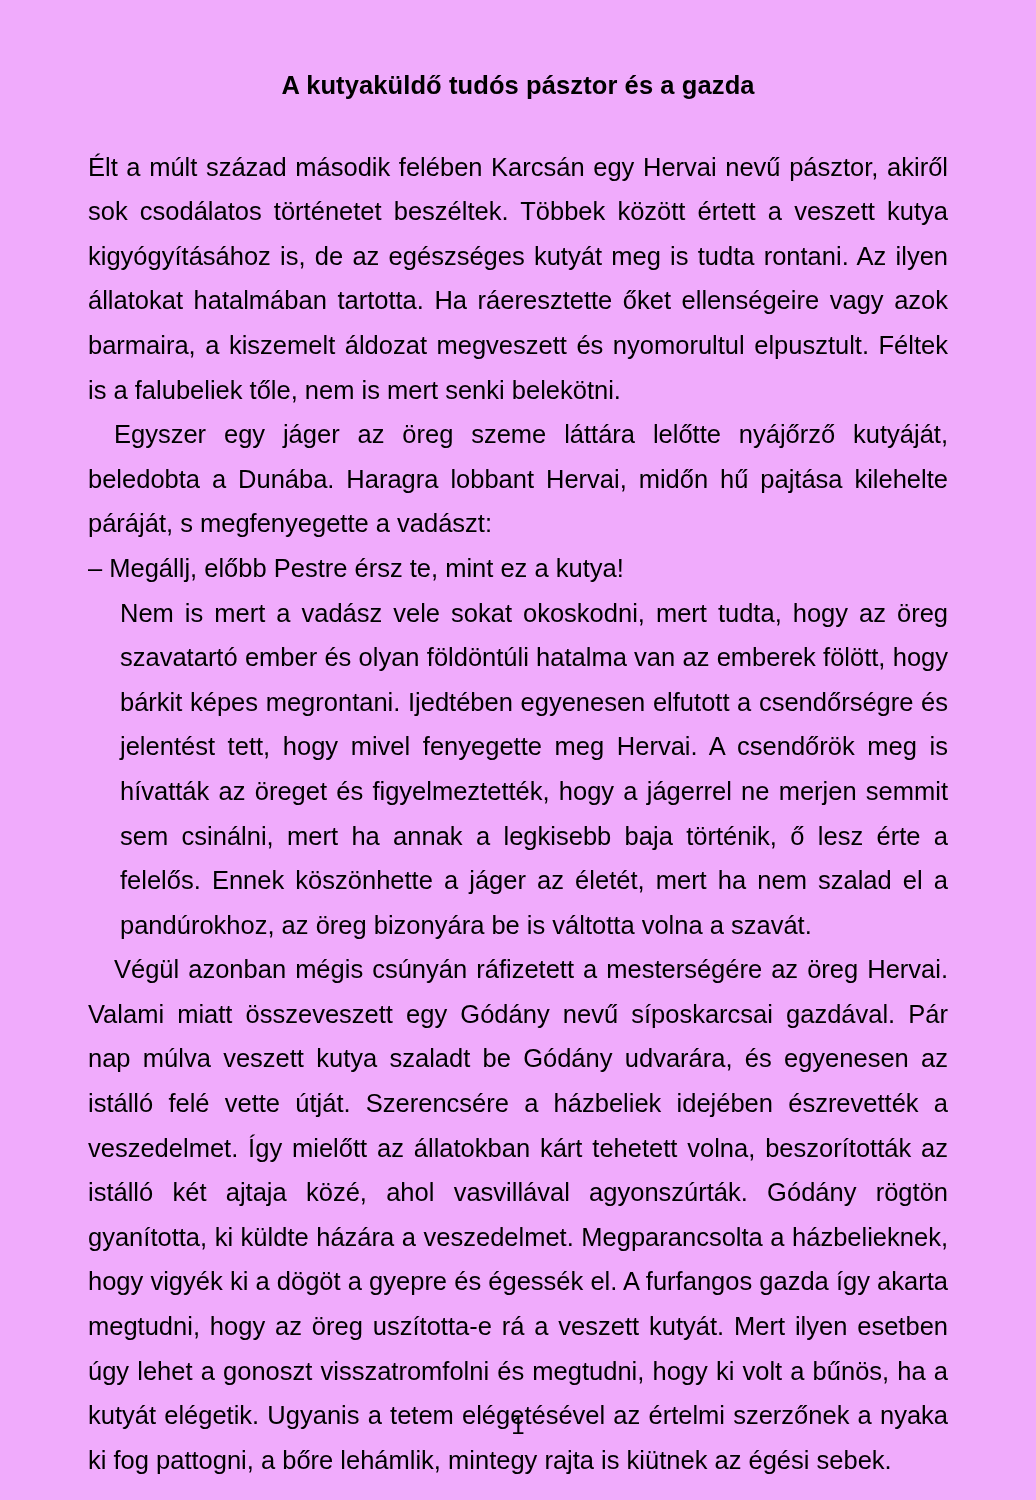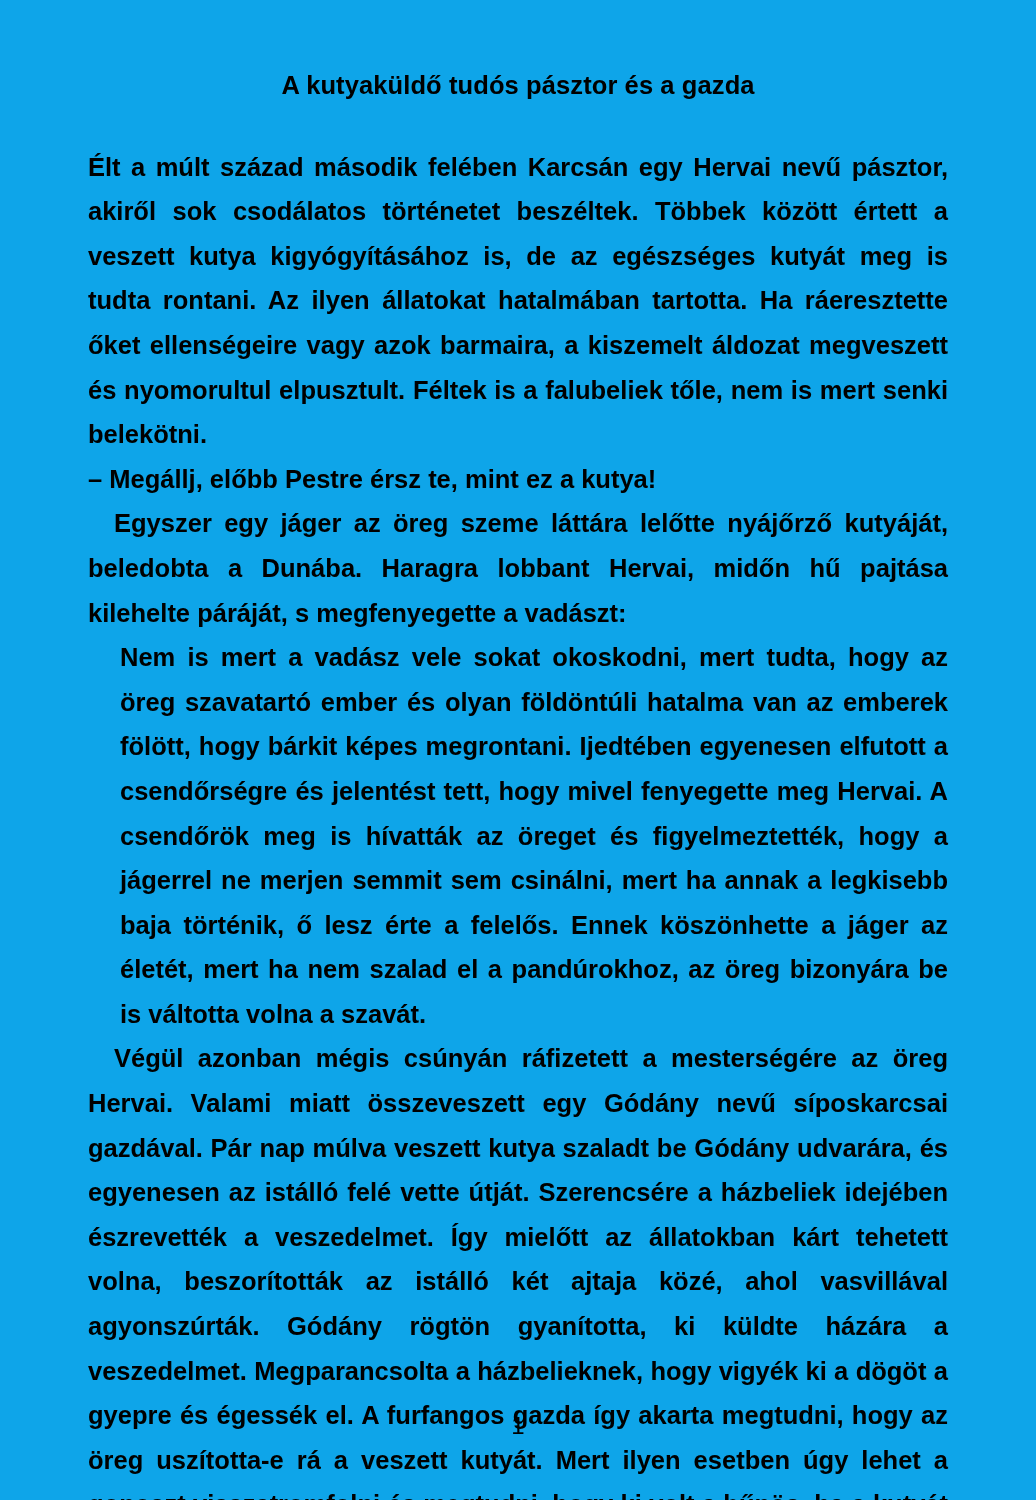--- a/index.html
+++ b/index.html
@@ -9,21 +9,21 @@
   }
   body {
     font-family: "Liberation Sans", sans-serif;
     color: #000000;
   }
   .page {
     position: relative;
     width: 1036px;
     height: 1500px;
     margin: 0 auto;
-    background: #0ea5e9;
+    background: #f0abfc;
     box-sizing: border-box;
     overflow: hidden;
   }
   .content {
     position: absolute;
     left: 88px;
     top: 0;
     width: 860px;
   }
   .doc-title {
@@ -36,21 +36,20 @@
     line-height: 1.2;
   }
   .body-text {
     margin: 0;
     padding-top: 44px;
     font-size: 25.5px;
     line-height: 44.6px;
     text-align: justify;
     text-justify: inter-word;
     hyphens: none;
-    font-weight: bold;
     -webkit-hyphens: none;
   }
   .indent-space {
     display: inline-block;
     width: 26px;
   }
   .page-number {
     position: absolute;
     left: 0;
     top: 1414px;
@@ -66,26 +65,26 @@
 <div class="page">
 
   <div class="content">
 
     <h1 class="doc-title">A kutyaküldő tudós pásztor és a gazda</h1>
 
     <p class="body-text">
       <span>Élt a múlt század második felében Karcsán egy Hervai nevű pásztor, akiről sok csodálatos történetet beszéltek. Többek között értett a veszett kutya kigyógyításához is, de az egészséges kutyát meg is tudta rontani. Az ilyen állatokat hatalmában tartotta. Ha ráeresztette őket ellenségeire vagy azok barmaira, a kiszemelt áldozat megveszett és nyomorultul elpusztult. Féltek is a falubeliek tőle, nem is mert senki belekötni.</span>
     </p>
 
+    <p class="body-text" style="padding-top:0;">
+      <span class="indent-space"></span><span>Egyszer egy jáger az öreg szeme láttára lelőtte nyájőrző kutyáját, beledobta a Dunába. Haragra lobbant Hervai, midőn hű pajtása kilehelte páráját, s megfenyegette a vadászt:</span>
+    </p>
+
     <p class="body-text" style="padding-top:0; text-align:left;">
       <span>– Megállj, előbb Pestre érsz te, mint ez a kutya!</span>
-    </p>
-
-    <p class="body-text" style="padding-top:0;">
-      <span class="indent-space"></span><span>Egyszer egy jáger az öreg szeme láttára lelőtte nyájőrző kutyáját, beledobta a Dunába. Haragra lobbant Hervai, midőn hű pajtása kilehelte páráját, s megfenyegette a vadászt:</span>
     </p>
 
     <p class="body-text" style="padding-top:0;margin-left:32px;">
       <span>Nem is mert a vadász vele sokat okoskodni, mert tudta, hogy az öreg szavatartó ember és olyan földöntúli hatalma van az emberek fölött, hogy bárkit képes megrontani. Ijedtében egyenesen elfutott a csendőrségre és jelentést tett, hogy mivel fenyegette meg Hervai. A csendőrök meg is hívatták az öreget és figyelmeztették, hogy a jágerrel ne merjen semmit sem csinálni, mert ha annak a legkisebb baja történik, ő lesz érte a felelős. Ennek köszönhette a jáger az életét, mert ha nem szalad el a pandúrokhoz, az öreg bizonyára be is váltotta volna a szavát.</span>
     </p>
 
     <p class="body-text" style="padding-top:0;">
       <span class="indent-space"></span><span>Végül azonban mégis csúnyán ráfizetett a mesterségére az öreg Hervai. Valami miatt összeveszett egy Gódány nevű síposkarcsai gazdával. Pár nap múlva veszett kutya szaladt be Gódány udvarára, és egyenesen az istálló felé vette útját. Szerencsére a házbeliek idejében észrevették a veszedelmet. Így mielőtt az állatokban kárt tehetett volna, beszorították az istálló két ajtaja közé, ahol vasvillával agyonszúrták. Gódány rögtön gyanította, ki küldte házára a veszedelmet. Megparancsolta a házbelieknek, hogy vigyék ki a dögöt a gyepre és égessék el. A furfangos gazda így akarta megtudni, hogy az öreg uszította-e rá a veszett kutyát. Mert ilyen esetben úgy lehet a gonoszt visszatromfolni és megtudni, hogy ki volt a bűnös, ha a kutyát elégetik. Ugyanis a tetem elégetésével az értelmi szerzőnek a nyaka ki fog pattogni, a bőre lehámlik, mintegy rajta is kiütnek az égési sebek.</span>
     </p>
 

